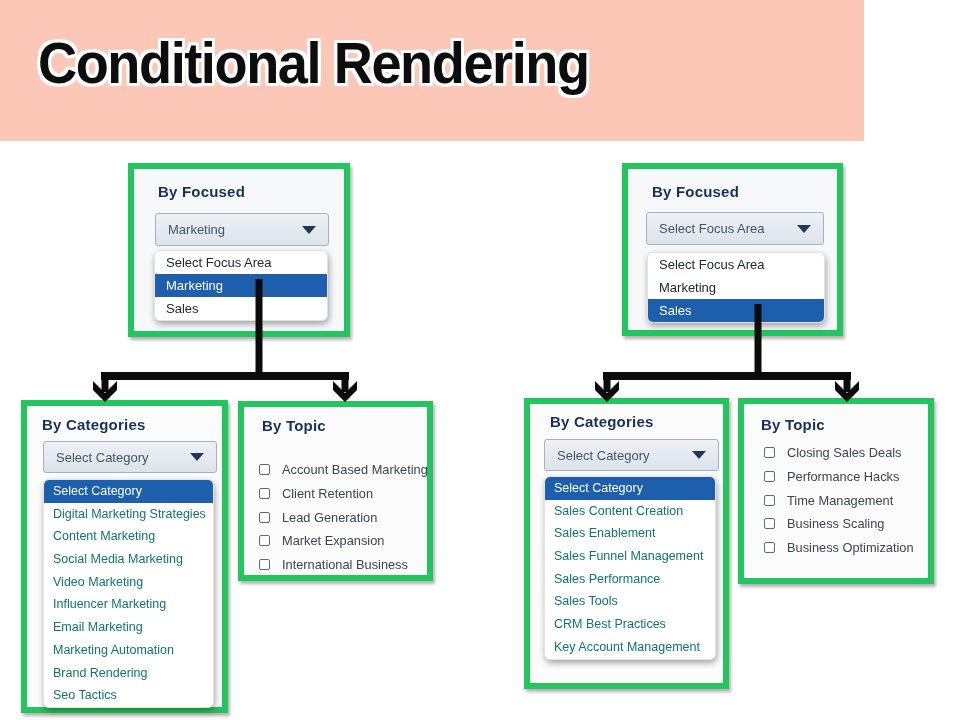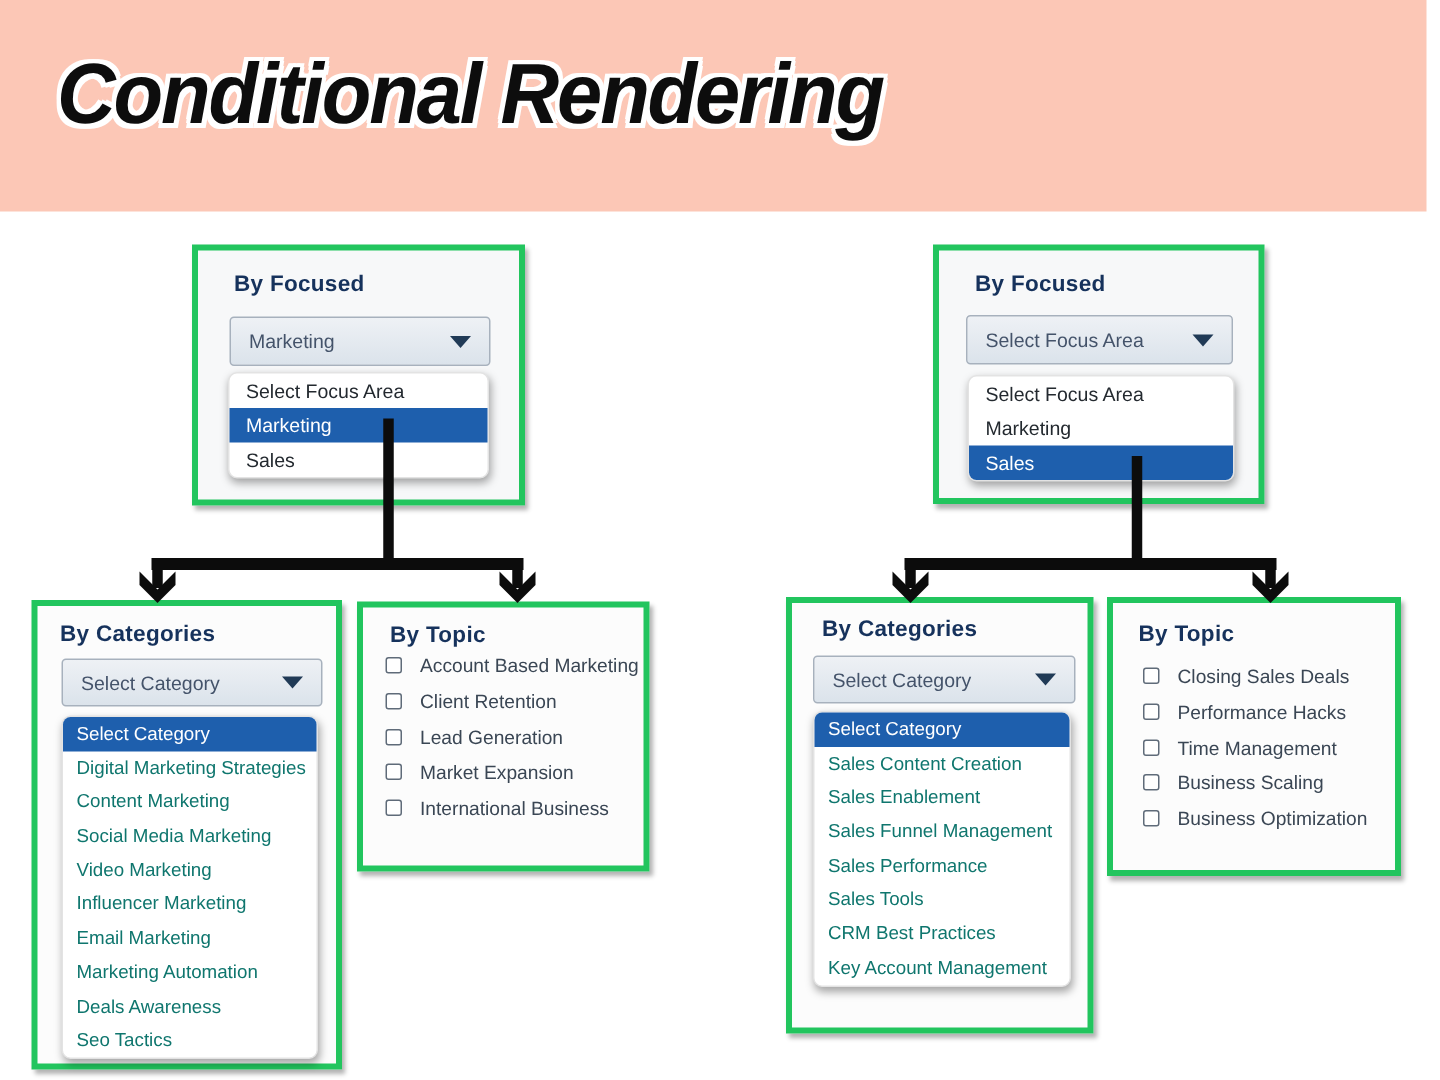--- a/index.html
+++ b/index.html
@@ -1,31 +1,31 @@
 <!DOCTYPE html>
 <html style="--header-bg: #fcc7b6; --highlight-blue: #1e5fad; --title-navy: #16325c;"><head>
 <meta charset="utf-8">
 <style>
   * { box-sizing: border-box; margin: 0; padding: 0; }
   html,body { width: 960px; height: 720px; }
   body { font-family: "Liberation Sans", "DejaVu Sans", sans-serif; background: #fff; overflow: hidden; }
   .stage { position: relative; width: 960px; height: 720px; background: #fff; }
 
   
-  .header { position: absolute; left: 0; top: 0; width: 951px; height: 141px;
-            background: var(--header-bg, #fcc7b6); font-style: italic; }
+  .header { position: absolute; left: 0; top: 0; width: 864px; height: 141px;
+            background: var(--header-bg, #fcc7b6); }
   .header h1 { position: absolute; left: 38px; top: 30px;
                font-size: 57px; font-weight: bold; letter-spacing: -1.5px;
                color: #0d0d0d; transform: scaleX(.95); transform-origin: left center;
                text-shadow: -3px -3px 0 #fff, 3px -3px 0 #fff, -3px 3px 0 #fff, 3px 3px 0 #fff,
                             -3px 0 0 #fff, 3px 0 0 #fff, 0 -3px 0 #fff, 0 3px 0 #fff;
                white-space: nowrap; }
 
   
-  .panel { position: absolute; border: 4px solid #22c55e; background: #fcfcfc;
+  .panel { position: absolute; border: 6px solid #22c55e; background: #fcfcfc;
            box-shadow: 2px 3px 3px rgba(0,0,0,.3); }
   .panel-title { position: absolute; font-size: 15px; font-weight: bold;
                  color: var(--title-navy, #16325c); letter-spacing: .2px; white-space: nowrap; }
 
   .select-btn { position: absolute; display: flex; align-items: center; justify-content: space-between;
                 padding: 0 12px; background: linear-gradient(#eef1f5, #dbe3eb);
                 border: 1px solid #a7b1bd; border-radius: 3px; cursor: pointer; }
   .select-btn .val { font-size: 13px; color: #44536a; white-space: nowrap; }
   .caret { width: 0; height: 0; border-left: 7px solid transparent; border-right: 7px solid transparent;
            border-top: 8px solid #203a56; flex: none; }
@@ -97,28 +97,28 @@
     <div class="dropdown-list" style="left:16px;top:73px;width:171px;">
 
     <div class="opt selected first">Select Category</div>
         <div class="opt">Digital Marketing Strategies</div>
         <div class="opt">Content Marketing</div>
         <div class="opt">Social Media Marketing</div>
         <div class="opt">Video Marketing</div>
         <div class="opt">Influencer Marketing</div>
         <div class="opt">Email Marketing</div>
         <div class="opt">Marketing Automation</div>
-        <div class="opt">Deals Awareness</div>
+        <div class="opt">Brand Rendering</div>
         <div class="opt last">Seo Tactics</div>
       </div>
   </div>
 
   <div class="panel" style="left:238px;top:401px;width:195px;height:180px;">
     <div class="panel-title" style="left:18px;top:10px;">By Topic</div>
-    <div class="check-list" style="left:15px;top:27px;">
+    <div class="check-list" style="left:15px;top:51px;">
 
         <div class="check-row first">
           <span class="cbx"></span>
           <span class="cbl">Account Based Marketing</span>
         </div>
 
         <div class="check-row">
           <span class="cbx"></span>
           <span class="cbl">Client Retention</span>
         </div>

